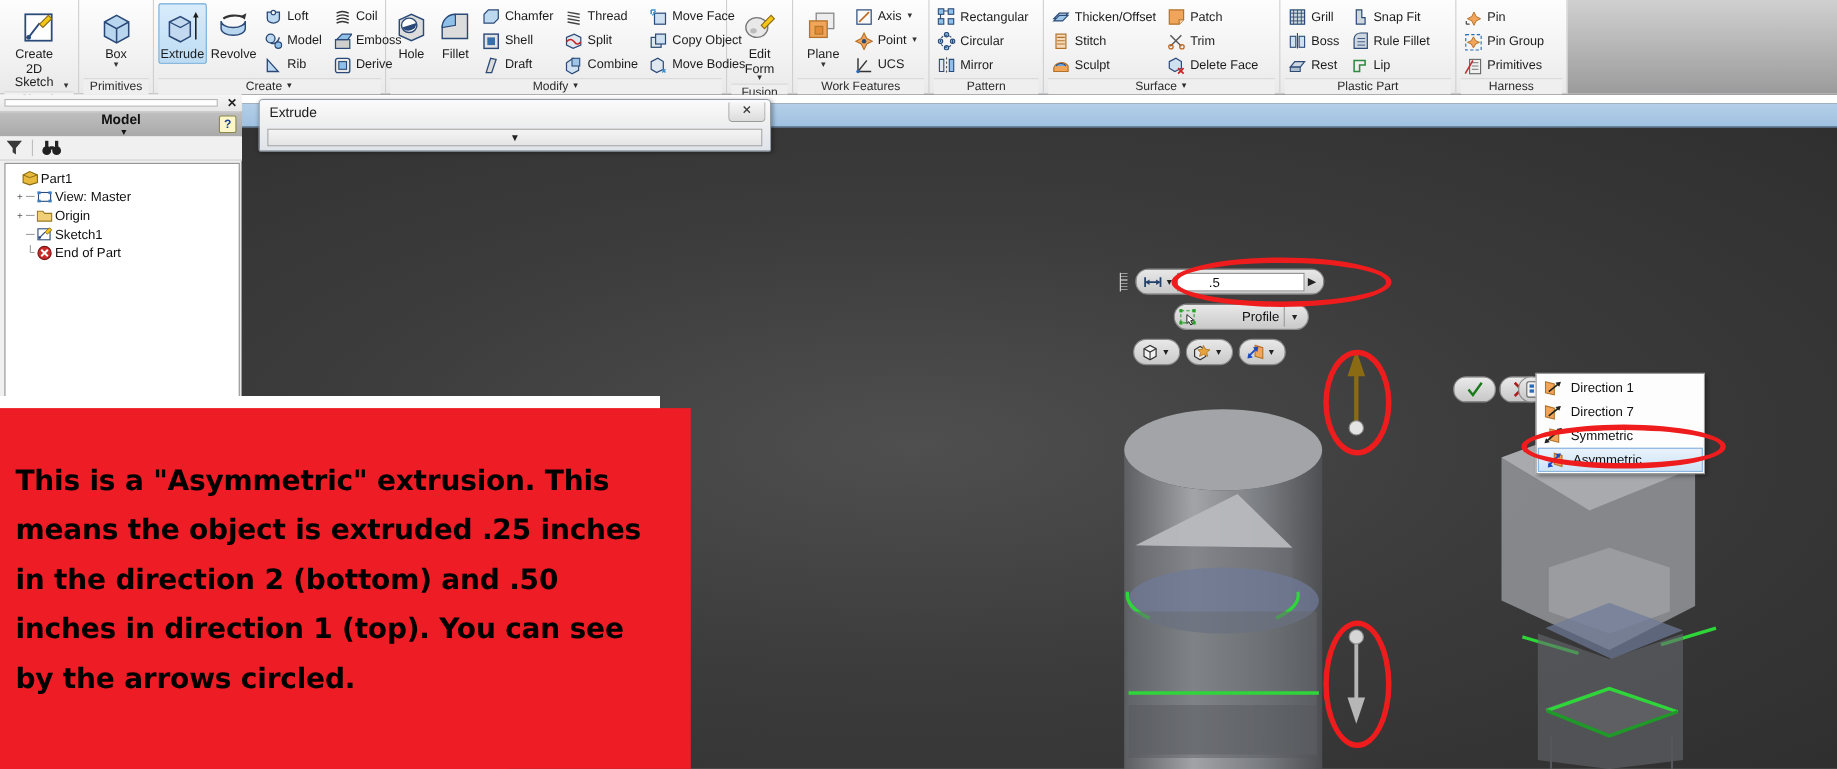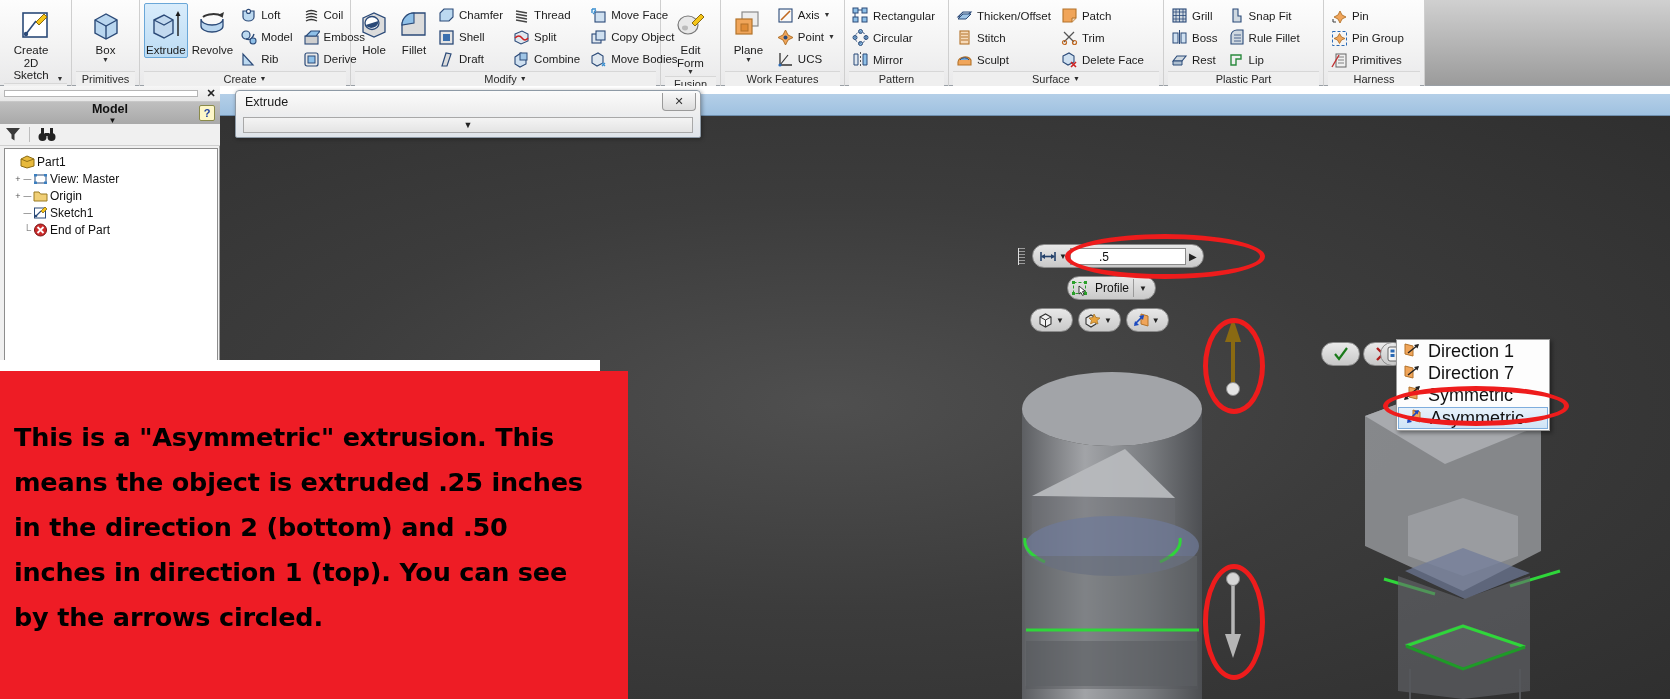--- a/index.html
+++ b/index.html
@@ -132,21 +132,21 @@
     display:flex; align-items:center; height:24px;
     background:linear-gradient(to bottom,#e8e8e8,#c9c9c9);
     border:1px solid #8a8a8a; border-radius:12px; padding:0 3px;
   }
   .mt-seg{ display:flex; align-items:center; gap:2px; padding:0 3px; height:20px;}
   .mt-caret{ font-size:8px; color:#222;}
   .mt-num{
     width:116px; height:17px; background:#fff; border:1px solid #8a8a8a;
     font-size:12px; color:#111; padding-left:28px; line-height:16px;
   }
-  .mt-lbl{ font-size:12px; color:#111; padding:0 4px;}
+  .mt-lbl{ font-size:12px; color:#111; padding:0 4px;margin-left:34px;}
   .mt-grip{ width:7px; height:17px; margin-right:2px;
       background:repeating-linear-gradient(to bottom,#9a9a9a 0 1px,transparent 1px 3px);
       border-left:1px solid #ddd;}
   
   #okcancel{
     position:absolute; left:1101px; top:256px; display:flex; gap:3px; z-index:13;
   }
   .okbtn{
     width:39px; height:24px; border-radius:12px;
     background:linear-gradient(to bottom,#eaeaea,#c7c7c7); border:1px solid #8a8a8a;
@@ -156,22 +156,22 @@
     position:absolute; left:1160px; top:256px; width:26px;height:24px;border-radius:12px;
     background:linear-gradient(to bottom,#eaeaea,#c7c7c7); border:1px solid #8a8a8a;
     display:flex; align-items:center; justify-content:center; z-index:13;
   }
   
   #dirmenu{
     position:absolute; left:1176px; top:253px; width:154px;
     background:#fdfdfd; border:1px solid #9a9a9a; box-shadow:2px 2px 4px rgba(0,0,0,.4);
     z-index:18; padding:1px 0;
   }
-  .mi{ display:flex; height:22px; padding:0 6px; gap:7px;
-       font-size:18px; color:#111; cursor:default;}
+  .mi{ display:flex; align-items:center; height:22px; padding:0 6px; gap:7px;
+       font-size:12px; color:#111; cursor:default;}
   .mi.hl{ background:linear-gradient(to bottom,#e8f2fb,#cfe4f7); border:1px solid #7eaddd;
        height:22px; margin:0 1px;}
   .mi .mic{ width:18px; height:16px; display:flex; align-items:center; justify-content:center;}
   
   .ellipse{ position:absolute; border:5px solid #ee1c1c; border-radius:50%;
             z-index:30; pointer-events:none;}
   
   #caption{
     position:absolute; left:0; top:371px; width:628px; height:328px;
     background:#ee1c25; z-index:40; padding:44px 34px 0 14px;

